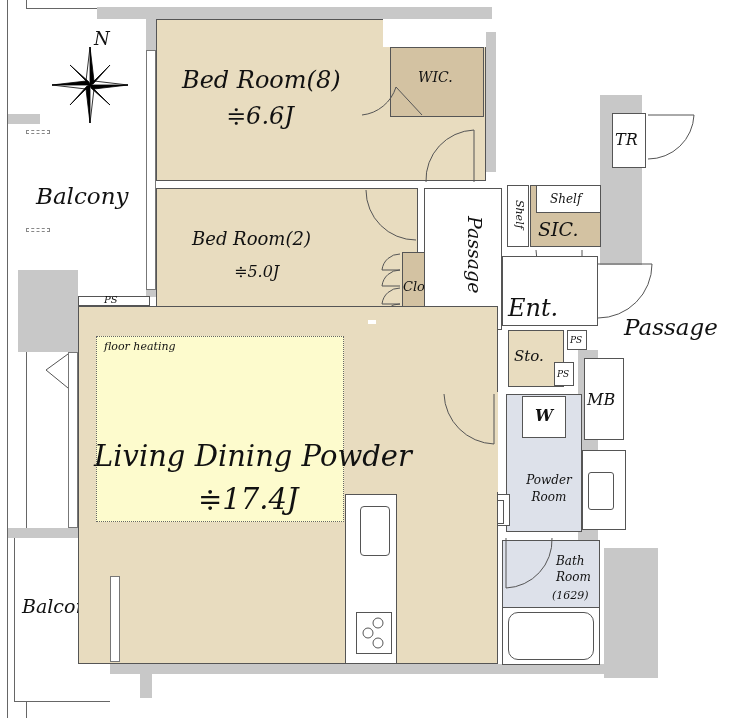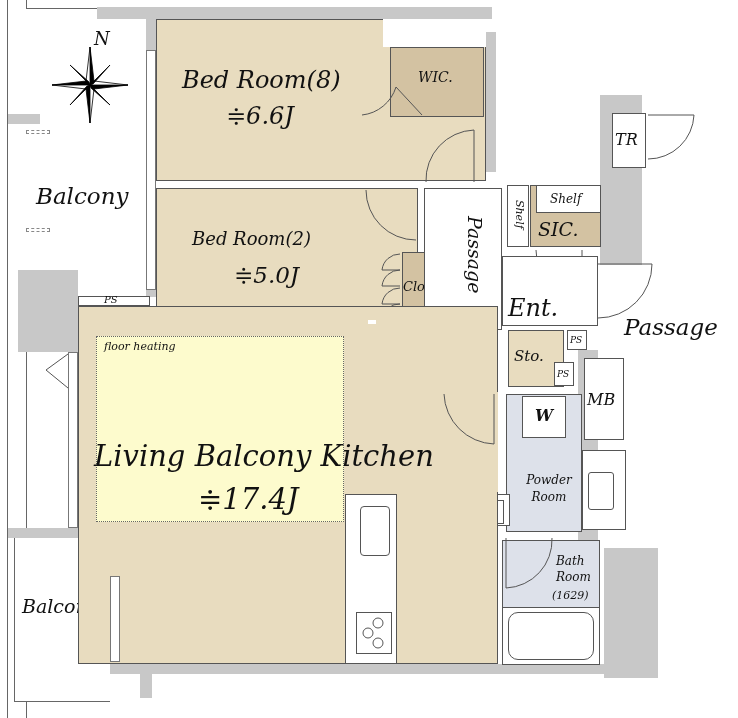--- a/index.html
+++ b/index.html
@@ -69,21 +69,21 @@
     <path d="M36,2 A40,40 0 0 1 2,30" fill="none" stroke="#555"></path>
     <path d="M36,2 L62,30" stroke="#555"></path>
   </svg>
 <svg style="left:424px;top:128px;" width="60" height="60">
     <path d="M50,2 A50,50 0 0 0 2,54" fill="none" stroke="#555"></path>
     <line x1="50" y1="2" x2="50" y2="54" stroke="#555"></line>
   </svg>
 
 <div class="abs room-tan" style="left:156px;top:188px;width:262px;height:132px;border:1px solid #555;"></div>
 <div class="lbl" style="left:192px;top:230px;font-size:18px;">Bed Room(2)</div>
-<div class="lbl" style="left:234px;top:264px;font-size:23px;">≑5.0J</div>
+<div class="lbl" style="left:234px;top:264px;font-size:16px;">≑5.0J</div>
 <svg style="left:364px;top:188px;" width="56" height="56">
     <path d="M2,2 A50,50 0 0 0 52,52" fill="none" stroke="#555"></path>
   </svg>
 <div class="abs room-dark" style="left:402px;top:252px;width:32px;height:68px;border:1px solid #555;"></div>
 <div class="lbl" style="left:403px;top:280px;font-size:13px;">Clo.</div>
 <svg style="left:372px;top:252px;" width="30" height="68">
     <path d="M28,2 A18,18 0 0 0 10,18 L28,18 M28,18 A18,18 0 0 0 10,34 L28,34 M28,36 A18,18 0 0 0 10,52 L28,52 M28,52 A18,18 0 0 0 10,66" fill="none" stroke="#555"></path>
   </svg>
 
 <div class="abs room-white" style="left:78px;top:296px;width:72px;height:10px;border:1px solid #555;"></div>
@@ -159,21 +159,21 @@
 <div class="lbl" style="left:556px;top:554px;font-size:12px;white-space:normal;width:38px;line-height:1.3;">Bath Room</div>
 <div class="lbl" style="left:552px;top:590px;font-size:11px;">(1629)</div>
 <div class="abs room-white" style="left:502px;top:607px;width:98px;height:58px;border:1px solid #555;"></div>
 <div class="abs" style="left:508px;top:612px;width:86px;height:48px;border:1px solid #555;border-radius:10px;"></div>
 
 <div class="abs room-tan" style="left:78px;top:306px;width:420px;height:358px;border:1px solid #555;"></div>
 <div class="abs room-tan" style="left:436px;top:392px;width:62px;height:100px;"></div>
 <div class="abs room-white" style="left:368px;top:320px;width:8px;height:4px;"></div>
 <div class="abs heat" style="left:96px;top:336px;width:248px;height:186px;"></div>
 <div class="lbl" style="left:104px;top:341px;font-size:11px;">floor heating</div>
-<div class="lbl" style="left:94px;top:442px;font-size:29px;">Living Balcony Kitchen</div>
+<div class="lbl" style="left:94px;top:442px;font-size:29px;">Living Dining Powder</div>
 <div class="lbl" style="left:198px;top:485px;font-size:29px;">≑17.4J</div>
 <svg style="left:442px;top:392px;" width="56" height="56">
     <path d="M2,2 A52,52 0 0 0 52,52 L52,2" fill="none" stroke="#555"></path>
   </svg>
 
 <div class="abs room-white" style="left:68px;top:352px;width:10px;height:176px;border:1px solid #777;"></div>
 <svg style="left:44px;top:352px;" width="28" height="40">
     <path d="M24,2 L2,18 L24,36" fill="none" stroke="#555"></path>
   </svg>
 <div class="abs room-white" style="left:146px;top:50px;width:10px;height:240px;border:1px solid #777;"></div>

